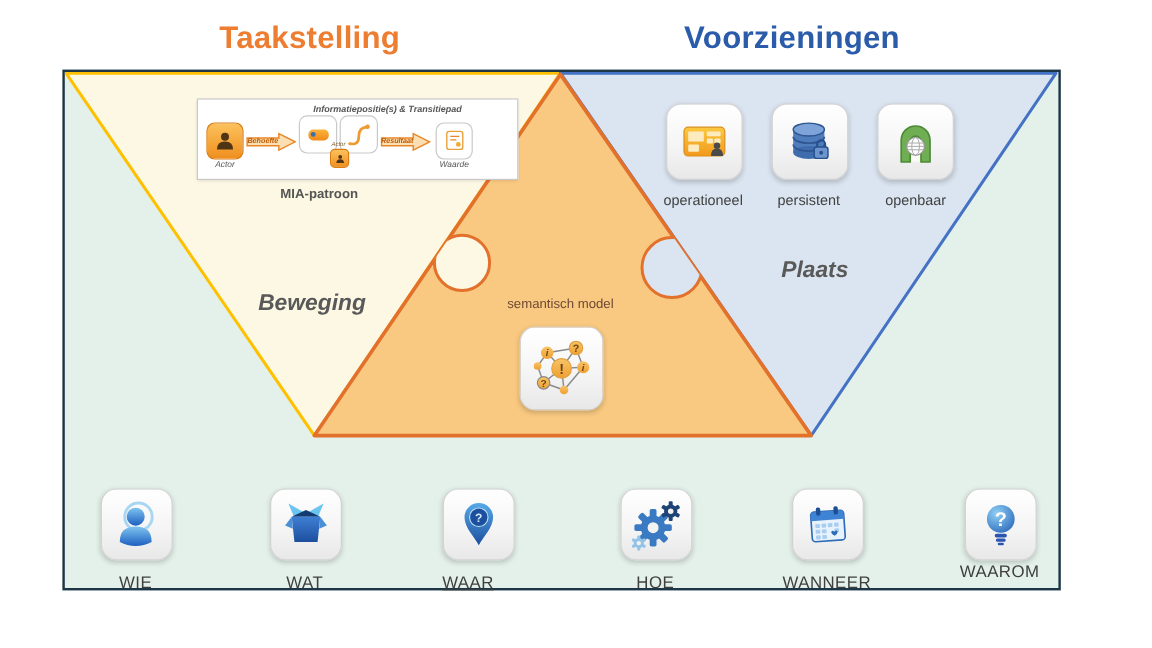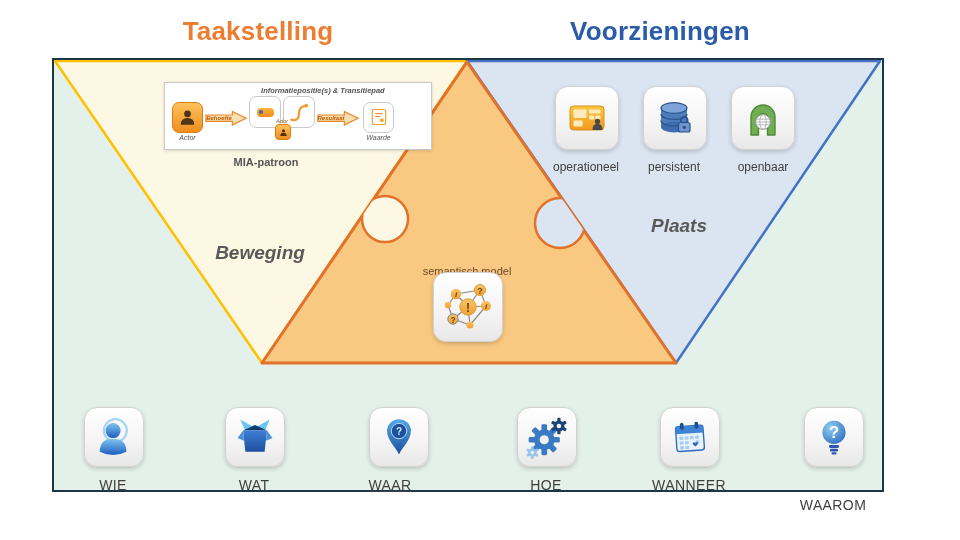--- a/index.html
+++ b/index.html
@@ -12,21 +12,21 @@
   .bottom-title{position:absolute;top:500px;left:468px;transform:translateX(-50%);
                 font-size:25px;font-weight:bold;color:#4A4A4A;}
   .board{position:absolute;left:52px;top:58px;width:832px;height:434px;
          background:#E4F1EA;border:2px solid #1D3647;box-sizing:border-box;}
   .shapes{position:absolute;left:0;top:0;width:828px;height:430px;}
   .zone-label{position:absolute;transform:translate(-50%,-50%);font-weight:bold;
               font-style:italic;color:#595959;white-space:nowrap;}
   .lbl-beweging{left:206px;top:167px;font-size:19px;margin-top:26px;}
   .lbl-betekenis{left:420px;top:127px;font-size:20px;}
   .lbl-plaats{left:625px;top:166px;font-size:19px;}
-  .lbl-model{position:absolute;left:413px;top:211px;transform:translate(-50%,-50%);
+  .lbl-model{position:absolute;left:413px;top:194px;transform:translate(-50%,-50%);
              font-size:11px;color:#6E4832;white-space:nowrap;}
   .tile{position:absolute;background:linear-gradient(180deg,#ffffff 0%,#f5f5f5 55%,#e8e8e8 100%);
         border:1px solid #d2d2d2;border-radius:13px;box-shadow:0 2px 4px rgba(0,0,0,.18);
         display:flex;align-items:center;justify-content:center;}
   .cap{position:absolute;transform:translateX(-50%);font-size:14px;color:#3F3F3F;
        white-space:nowrap;letter-spacing:.4px;}
   .cap-plaats{font-size:12px;letter-spacing:0;}
   
   .mia-box{position:absolute;left:78px;top:22px;width:268px;height:68px;background:#ffffff;
            border:1px solid #c9c9c9;box-shadow:0 1px 3px rgba(0,0,0,.15);
@@ -355,17 +355,17 @@
               <stop offset="1" stop-color="#2460B8"></stop>
             </radialGradient>
           </defs>
         <circle cx="24" cy="19" r="12.6" fill="url(#gb4)"></circle>
         <text x="24" y="25.5" text-anchor="middle" font-size="18" font-weight="bold" fill="#ffffff" font-family="Liberation Sans,sans-serif">?</text>
         <rect x="18.5" y="32.6" width="11" height="3.4" rx="1.6" fill="#2A55B0"></rect>
         <rect x="19.6" y="36.8" width="8.8" height="3" rx="1.4" fill="#2A55B0"></rect>
         <rect x="21.2" y="40.6" width="5.6" height="2.4" rx="1.2" fill="#2A55B0"></rect>
       </svg>
     </div>
-    <div class="cap" style="left:779px;top:437px;text-align:right;">WAAROM</div>
+    <div class="cap" style="left:779px;top:408px;text-align:right;">WAAROM</div>
 
   </div>
 
 </div>
 
 </body></html>

